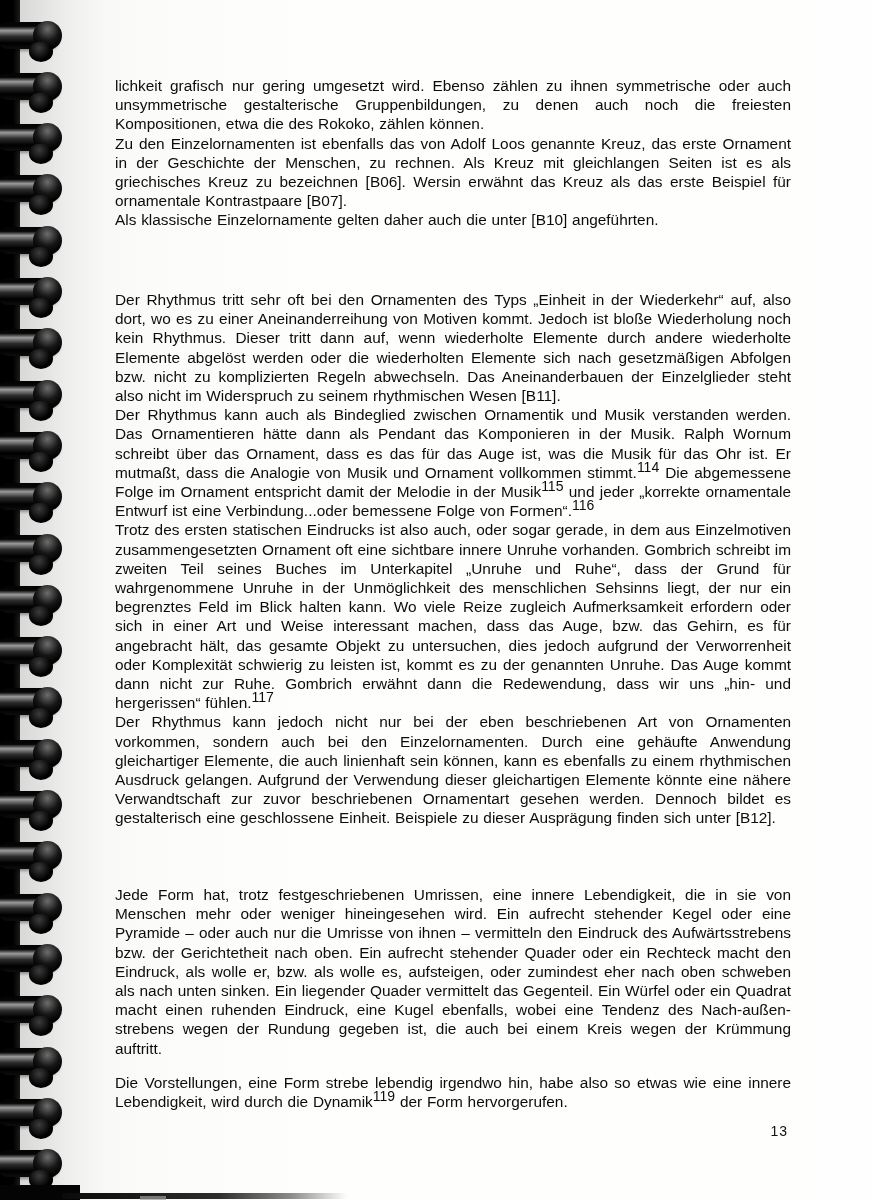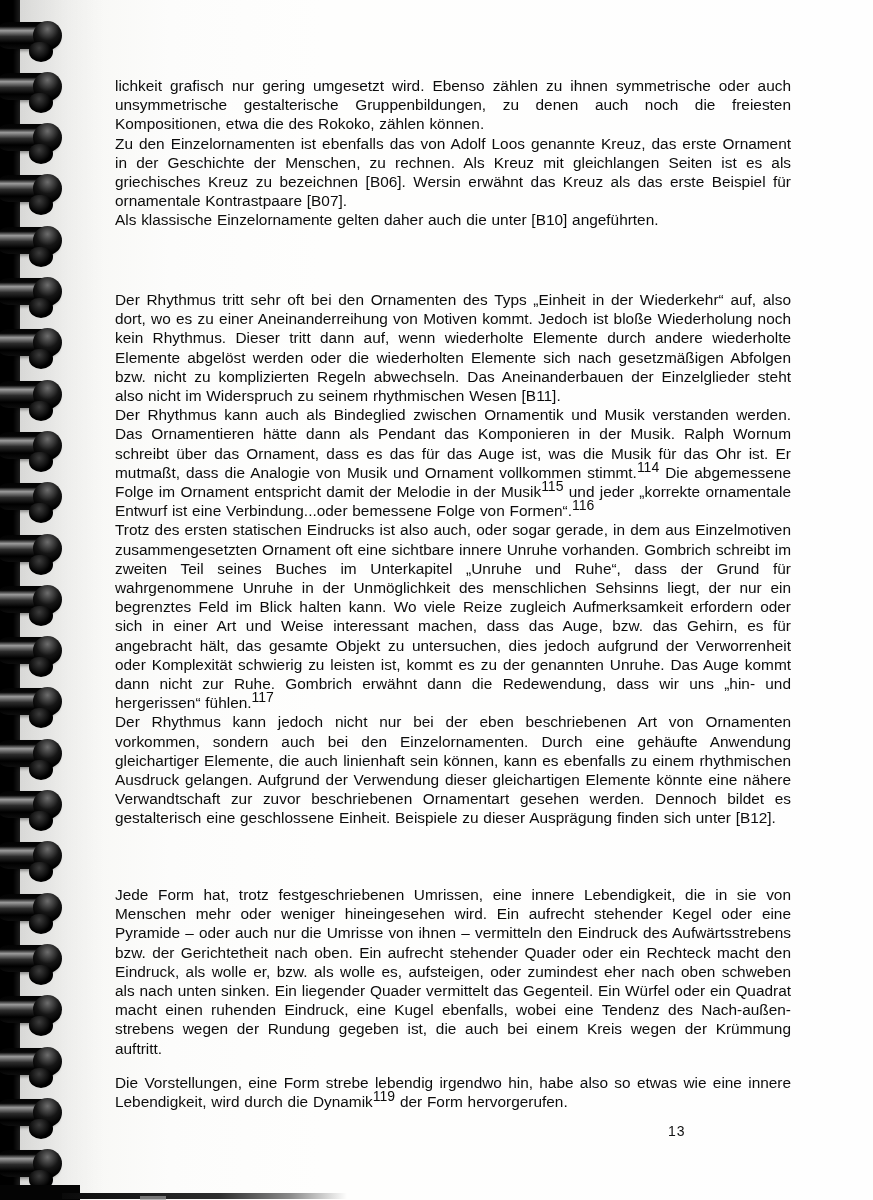--- a/index.html
+++ b/index.html
@@ -52,21 +52,21 @@
   .pgroup {
     position:absolute; left:115px; width:676px;
     font-size:15.4px; line-height:19.2px; color:#0c0c0c;
     text-align:justify; letter-spacing:0px; word-spacing:0.5px;
     hyphens:auto; -webkit-hyphens:auto;
   }
   .pgroup p { margin:0; }
   .pgroup sup { font-size:14px; line-height:0; vertical-align:super; }
   .g1{ top:76px; } .g2{ top:290px; } .g3{ top:837px;margin-top:48px; } .g4{ top:1073px; } .g5{ top:1096px; }
   .pagenum {
-    position:absolute; top:1123px; left:668px; width:120px; text-align:left;
+    position:absolute; top:1123px; left:668px; width:120px; text-align:right;
     font-size:14px; color:#111; letter-spacing:1px;
   }
 </style>
 </head>
 <body>
 
 <div class="scan">
   <div class="spine"></div>
   <div class="gutter"></div>
 

